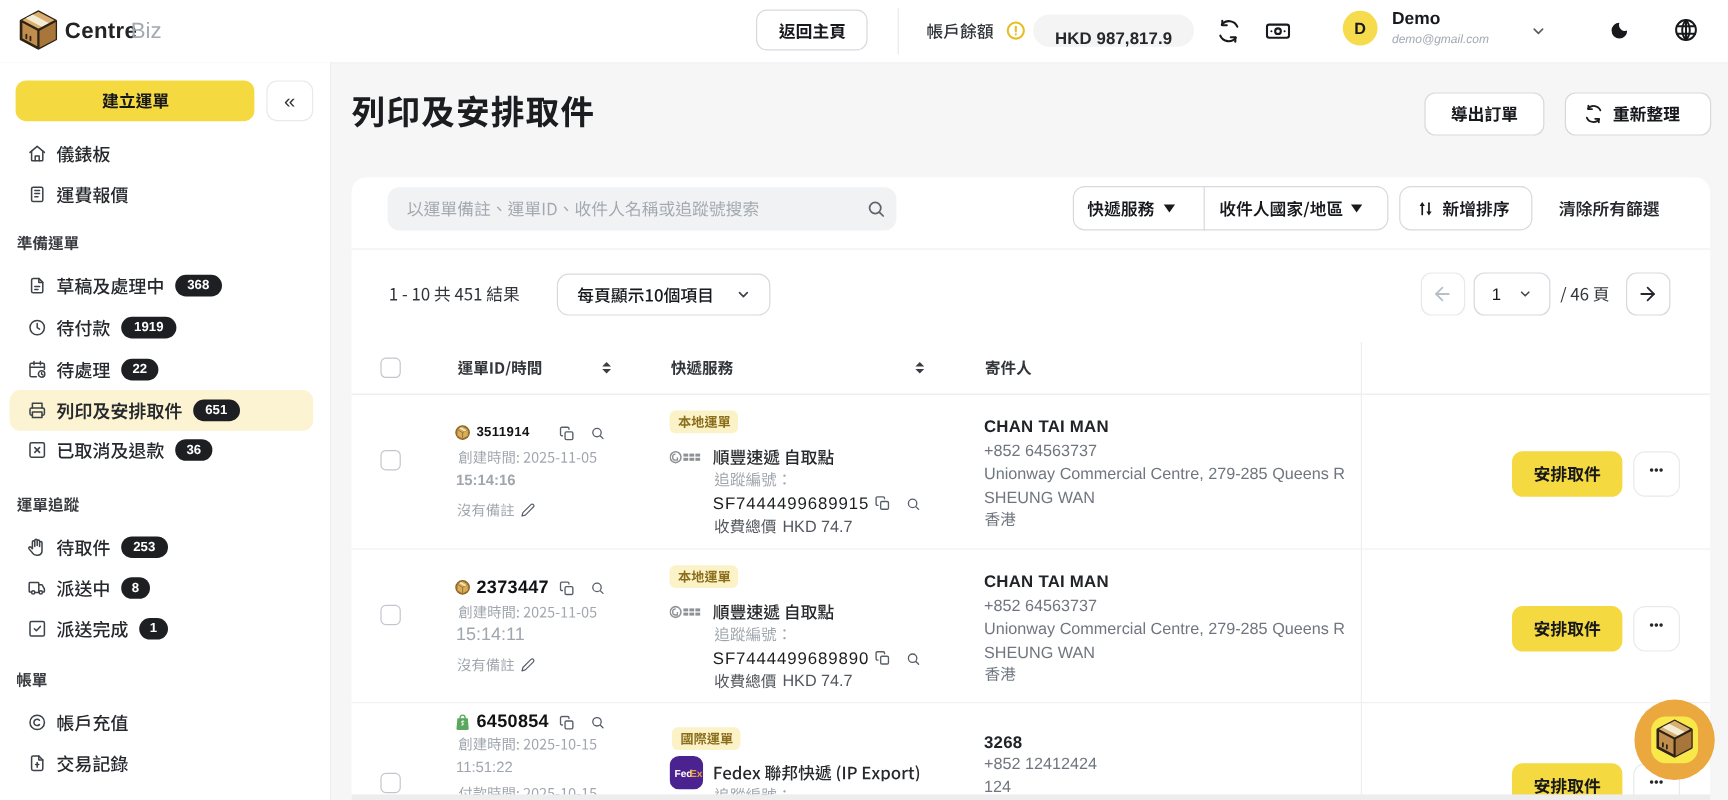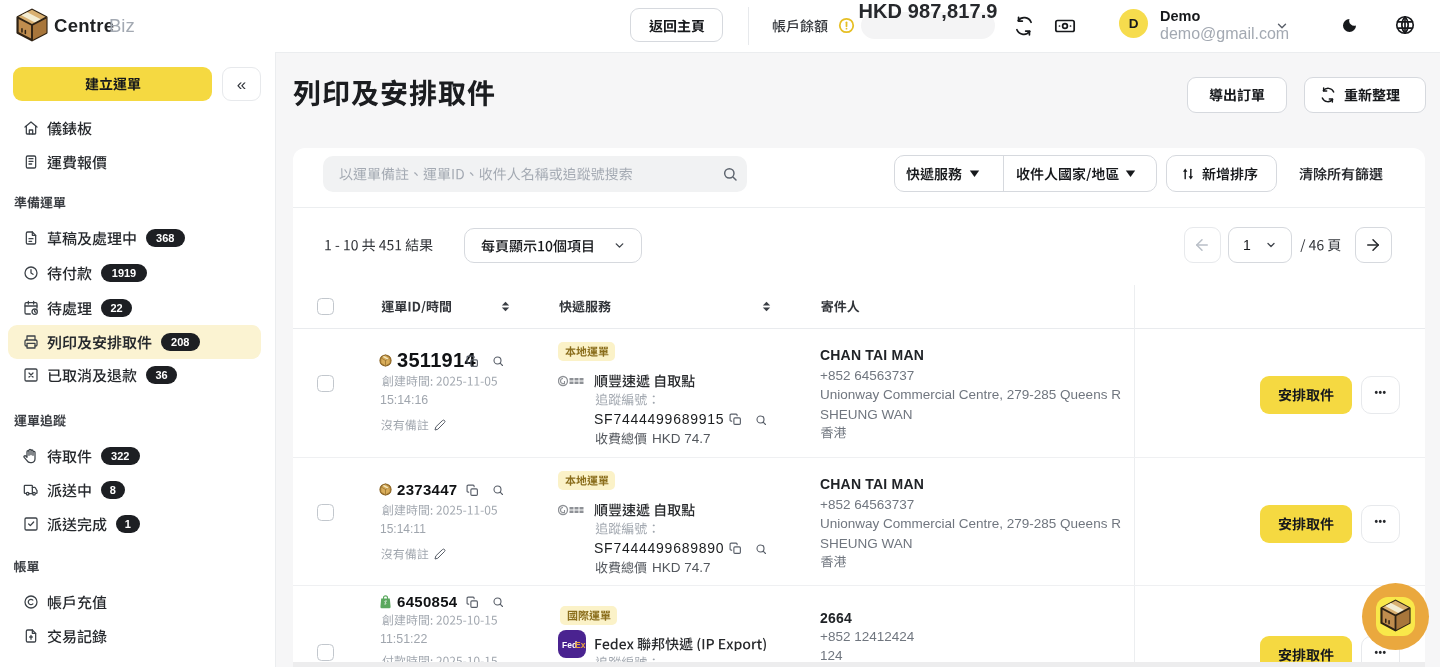--- a/index.html
+++ b/index.html
@@ -38,36 +38,36 @@
         <use href="#g7" x="3000"></use>
       </g>
     </svg>
   </div>
 <svg style="position:absolute;left:838.0px;top:17.0px" width="17" height="17" viewBox="0 0 24 24" fill="none" stroke="#e6bf25" stroke-width="2.50" stroke-linecap="round" stroke-linejoin="round">
     <circle cx="12" cy="12" r="9.5"></circle>
     <path d="M12 7.5v5.5"></path>
     <path d="M12 16.5h.01"></path>
   </svg>
 <div style="position:absolute;left:861.0px;top:12.0px;width:134.0px;height:27.0px;background:#f4f4f5;border-radius:14px"></div>
-<div style="position:absolute;top:2px;font-size:20px;font-weight:700;color:#26282c;line-height:18px;white-space:nowrap;letter-spacing:0.10px;left:928.0px;transform:translateX(-50%);">HKD 987,817.9</div>
+<div style="position:absolute;top:23px;font-size:14px;font-weight:700;color:#26282c;line-height:18px;white-space:nowrap;letter-spacing:0.10px;left:928.0px;transform:translateX(-50%);">HKD 987,817.9</div>
 <svg style="position:absolute;left:1014.0px;top:16.0px" width="20" height="20" viewBox="0 0 24 24" fill="none" stroke="#17191c" stroke-width="2.10" stroke-linecap="round" stroke-linejoin="round">
     <path d="M20.5 7.5A9 9 0 0 0 5 5.6"></path>
     <path d="M5.5 1.5v4.5H10"></path>
     <path d="M3.5 16.5A9 9 0 0 0 19 18.4"></path>
     <path d="M18.5 22.5V18H14"></path>
   </svg>
 <svg style="position:absolute;left:1054.0px;top:15.0px" width="22" height="22" viewBox="0 0 24 24" fill="none" stroke="#17191c" stroke-width="1.90" stroke-linecap="round" stroke-linejoin="round">
     <rect x="2" y="6" width="20" height="12" rx="2"></rect>
     <circle cx="12" cy="12" r="2.6"></circle>
     <path d="M6 12h.01M18 12h.01"></path>
   </svg>
 <div style="position:absolute;left:1119.0px;top:9.0px;width:29.0px;height:29.0px;background:#f6dc4d;border-radius:50%"></div>
 <div style="position:absolute;top:15.2px;font-size:13.5px;font-weight:700;color:#17191c;line-height:17px;white-space:nowrap;left:1133.5px;transform:translateX(-50%);">D</div>
 <div style="position:absolute;top:7.2px;font-size:14.5px;font-weight:700;color:#17191c;line-height:18px;white-space:nowrap;left:1160.0px;">Demo</div>
-<div style="position:absolute;top:26.0px;font-size:16px;font-weight:400;color:#a3a9b2;line-height:16px;white-space:nowrap;left:1160.0px;">demo@gmail.com</div>
+<div style="position:absolute;top:26.0px;font-size:10px;font-weight:400;color:#a3a9b2;line-height:16px;white-space:nowrap;left:1160.0px;font-style:italic;">demo@gmail.com</div>
 <svg style="position:absolute;left:1275.0px;top:19.0px" width="14" height="14" viewBox="0 0 24 24" fill="none" stroke="#585e68" stroke-width="2.40" stroke-linecap="round" stroke-linejoin="round">
     <path d="m6 9 6 6 6-6"></path>
   </svg>
 <svg style="position:absolute;left:1341.0px;top:17.0px" width="17" height="17" viewBox="0 0 24 24" fill="none" stroke="#3f4650" stroke-width="2.00" stroke-linecap="round" stroke-linejoin="round">
     <path d="M12 2.8a7.2 7.2 0 0 0 9.2 9.2A9.2 9.2 0 1 1 12 2.8Z" fill="#17191c" stroke="none"></path>
   </svg>
 <svg style="position:absolute;left:1394.0px;top:14.0px" width="22" height="22" viewBox="0 0 24 24" fill="none" stroke="#17191c" stroke-width="1.80" stroke-linecap="round" stroke-linejoin="round">
     <circle cx="12" cy="12" r="9"></circle>
     <path d="M3.8 8.6h16.4M3.8 15.4h16.4"></path>
     <path d="M12 3a13.5 13.5 0 0 1 0 18 13.5 13.5 0 0 1 0-18Z"></path>
@@ -189,21 +189,21 @@
         <use href="#g31" x="1000"></use>
         <use href="#g32" x="2000"></use>
         <use href="#g33" x="3000"></use>
         <use href="#g34" x="4000"></use>
         <use href="#g35" x="5000"></use>
         <use href="#g36" x="6000"></use>
       </g>
     </svg>
   </div>
 <div style="position:absolute;left:161.0px;top:332.8px;width:38.5px;height:18.5px;background:#1d1f23;border-radius:10px"></div>
-<div style="position:absolute;top:334.7px;font-size:11.0px;font-weight:700;color:#fff;line-height:15px;white-space:nowrap;left:180.2px;transform:translateX(-50%);">208</div>
+<div style="position:absolute;top:334.7px;font-size:11.0px;font-weight:700;color:#fff;line-height:15px;white-space:nowrap;left:180.2px;transform:translateX(-50%);">651</div>
 <svg style="position:absolute;left:23.0px;top:367.0px" width="16" height="16" viewBox="0 0 24 24" fill="none" stroke="#3c4248" stroke-width="1.90" stroke-linecap="round" stroke-linejoin="round">
     <rect x="3" y="3" width="18" height="18" rx="2"></rect>
     <path d="m9 9 6 6M15 9l-6 6"></path>
   </svg>
 <div style="position:absolute;left:47.0px;top:367.5px;width:90.0px;height:15px">
     <svg width="90.0" height="15" viewBox="0 -880 6000 1000" style="position:absolute">
       <g transform="scale(1,-1)" fill="#26292d">
         <use href="#g37" x="0"></use>
         <use href="#g38" x="1000"></use>
         <use href="#g39" x="2000"></use>
@@ -231,21 +231,21 @@
 <div style="position:absolute;left:47.0px;top:448.5px;width:45.0px;height:15px">
     <svg width="45.0" height="15" viewBox="0 -880 3000 1000" style="position:absolute">
       <g transform="scale(1,-1)" fill="#26292d">
         <use href="#g27" x="0"></use>
         <use href="#g38" x="1000"></use>
         <use href="#g43" x="2000"></use>
       </g>
     </svg>
   </div>
 <div style="position:absolute;left:101.0px;top:446.8px;width:38.5px;height:18.5px;background:#1d1f23;border-radius:10px"></div>
-<div style="position:absolute;top:448.7px;font-size:11.0px;font-weight:700;color:#fff;line-height:15px;white-space:nowrap;left:120.2px;transform:translateX(-50%);">322</div>
+<div style="position:absolute;top:448.7px;font-size:11.0px;font-weight:700;color:#fff;line-height:15px;white-space:nowrap;left:120.2px;transform:translateX(-50%);">253</div>
 <svg style="position:absolute;left:23.0px;top:482.0px" width="16" height="16" viewBox="0 0 24 24" fill="none" stroke="#3c4248" stroke-width="1.90" stroke-linecap="round" stroke-linejoin="round">
     <path d="M14 17V6a1 1 0 0 0-1-1H3a1 1 0 0 0-1 1v10a1 1 0 0 0 1 1h1"></path>
     <path d="M14 8h3.6a1 1 0 0 1 .9.6l2.3 4.1a1 1 0 0 1 .2.6V16a1 1 0 0 1-1 1h-1"></path>
     <circle cx="7" cy="17.5" r="2"></circle>
     <circle cx="16.5" cy="17.5" r="2"></circle>
     <path d="M9 17.5h5.5"></path>
   </svg>
 <div style="position:absolute;left:47.0px;top:482.5px;width:45.0px;height:15px">
     <svg width="45.0" height="15" viewBox="0 -880 3000 1000" style="position:absolute">
       <g transform="scale(1,-1)" fill="#26292d">
@@ -550,21 +550,21 @@
 <div style="position:absolute;left:293.0px;top:327.5px;width:1132.0px;height:1.0px;background:#e9ebee"></div>
 <div style="position:absolute;left:1134.0px;top:285.0px;width:1.0px;height:377.0px;background:#eceef0"></div>
 <div style="position:absolute;left:317.0px;top:375.0px;width:16.5px;height:16.5px;background:#fff;border:1.5px solid #c2c7cd;border-radius:4.5px"></div>
 <svg style="position:absolute;left:379.0px;top:354.0px" width="13" height="13" viewBox="0 0 20 20">
 <circle cx="10" cy="10" r="8.6" fill="#cf9c42" stroke="#8a6426" stroke-width="1.6"></circle>
 <path d="M10 1.6 17.3 5.8v8.4L10 18.4 2.7 14.2V5.8Z" fill="#d9ad59" stroke="#8a6426" stroke-width="1.1"></path>
 <path d="M2.9 5.9 10 10l7.2-4.1" fill="none" stroke="#8a6426" stroke-width="1"></path>
 <path d="M10 10v8" fill="none" stroke="#8a6426" stroke-width="1"></path>
 <path d="M5.5 4.4l7.2 4.1 2.4-1.3-7.3-4.2Z" fill="#f3e7c0"></path>
 </svg>
-<div style="position:absolute;top:350.5px;font-size:20px;font-weight:700;color:#101214;line-height:19px;white-space:nowrap;letter-spacing:0.30px;left:397.0px;">3511914</div>
+<div style="position:absolute;top:350.5px;font-size:11px;font-weight:700;color:#101214;line-height:19px;white-space:nowrap;letter-spacing:0.30px;left:397.0px;">3511914</div>
 <svg style="position:absolute;left:466.0px;top:354.5px" width="13" height="13" viewBox="0 0 24 24" fill="none" stroke="#585e68" stroke-width="2.10" stroke-linecap="round" stroke-linejoin="round">
     <rect x="9" y="9" width="12" height="12" rx="2"></rect>
     <path d="M5 15H4a2 2 0 0 1-2-2V4a2 2 0 0 1 2-2h9a2 2 0 0 1 2 2v1"></path>
   </svg>
 <svg style="position:absolute;left:492.0px;top:355.0px" width="12" height="12" viewBox="0 0 24 24" fill="none" stroke="#585e68" stroke-width="2.20" stroke-linecap="round" stroke-linejoin="round">
     <circle cx="11" cy="11" r="7"></circle>
     <path d="m21 21-4.2-4.2"></path>
   </svg>
 <div style="position:absolute;left:380.0px;top:374.8px;width:119.5px;height:12px">
     <svg width="119.5" height="12" viewBox="0 -880 9638 1000" style="position:absolute">
@@ -580,21 +580,21 @@
         <use href="#g114" x="6167"></use>
         <use href="#g110" x="6723"></use>
         <use href="#g108" x="7070"></use>
         <use href="#g108" x="7625"></use>
         <use href="#g110" x="8180"></use>
         <use href="#g111" x="8527"></use>
         <use href="#g114" x="9083"></use>
       </g>
     </svg>
   </div>
-<div style="position:absolute;top:391.8px;font-size:12.4px;font-weight:400;color:#a0a6ae;line-height:16px;white-space:nowrap;left:380.0px;">15:14:16</div>
+<div style="position:absolute;top:391.8px;font-size:12.4px;font-weight:700;color:#a0a6ae;line-height:16px;white-space:nowrap;left:380.0px;">15:14:16</div>
 <div style="position:absolute;left:380.0px;top:418.8px;width:49.6px;height:12px">
     <svg width="49.6" height="12" viewBox="0 -880 4000 1000" style="position:absolute">
       <g transform="scale(1,-1)" fill="#a0a6ae">
         <use href="#g146" x="0"></use>
         <use href="#g147" x="1000"></use>
         <use href="#g72" x="2000"></use>
         <use href="#g73" x="3000"></use>
       </g>
     </svg>
   </div>
@@ -723,21 +723,21 @@
         <use href="#g114" x="6167"></use>
         <use href="#g110" x="6723"></use>
         <use href="#g108" x="7070"></use>
         <use href="#g108" x="7625"></use>
         <use href="#g110" x="8180"></use>
         <use href="#g111" x="8527"></use>
         <use href="#g114" x="9083"></use>
       </g>
     </svg>
   </div>
-<div style="position:absolute;top:520.8px;font-size:12px;font-weight:400;color:#a0a6ae;line-height:16px;white-space:nowrap;left:380.0px;">15:14:11</div>
+<div style="position:absolute;top:520.8px;font-size:15px;font-weight:400;color:#a0a6ae;line-height:16px;white-space:nowrap;left:380.0px;">15:14:11</div>
 <div style="position:absolute;left:380.0px;top:547.8px;width:49.6px;height:12px">
     <svg width="49.6" height="12" viewBox="0 -880 4000 1000" style="position:absolute">
       <g transform="scale(1,-1)" fill="#a0a6ae">
         <use href="#g146" x="0"></use>
         <use href="#g147" x="1000"></use>
         <use href="#g72" x="2000"></use>
         <use href="#g73" x="3000"></use>
       </g>
     </svg>
   </div>
@@ -938,21 +938,21 @@
     <svg width="67.5" height="13" viewBox="0 -880 5000 1000" style="position:absolute">
       <g transform="scale(1,-1)" fill="#a0a6ae">
         <use href="#g83" x="0"></use>
         <use href="#g84" x="1000"></use>
         <use href="#g157" x="2000"></use>
         <use href="#g85" x="3000"></use>
         <use href="#g158" x="4000"></use>
       </g>
     </svg>
   </div>
-<div style="position:absolute;top:609.0px;font-size:14.0px;font-weight:600;color:#202327;line-height:18px;white-space:nowrap;letter-spacing:0.20px;left:820.0px;">2664</div>
+<div style="position:absolute;top:609.0px;font-size:14.0px;font-weight:600;color:#202327;line-height:18px;white-space:nowrap;letter-spacing:0.20px;left:820.0px;">3268</div>
 <div style="position:absolute;top:628.2px;font-size:13.5px;font-weight:400;color:#70767f;line-height:17px;white-space:nowrap;left:820.0px;">+852 12412424</div>
 <div style="position:absolute;top:647.2px;font-size:13.5px;font-weight:400;color:#70767f;line-height:17px;white-space:nowrap;left:820.0px;">124</div>
 <div style="position:absolute;left:1260.0px;top:636.0px;width:92.0px;height:38.0px;background:#f5d941;border-radius:9px"></div>
 <div style="position:absolute;left:1278.0px;top:648.0px;width:56.0px;height:14px">
     <svg width="56.0" height="14" viewBox="0 -880 4000 1000" style="position:absolute">
       <g transform="scale(1,-1)" fill="#17191c">
         <use href="#g58" x="0"></use>
         <use href="#g59" x="1000"></use>
         <use href="#g60" x="2000"></use>
         <use href="#g61" x="3000"></use>

